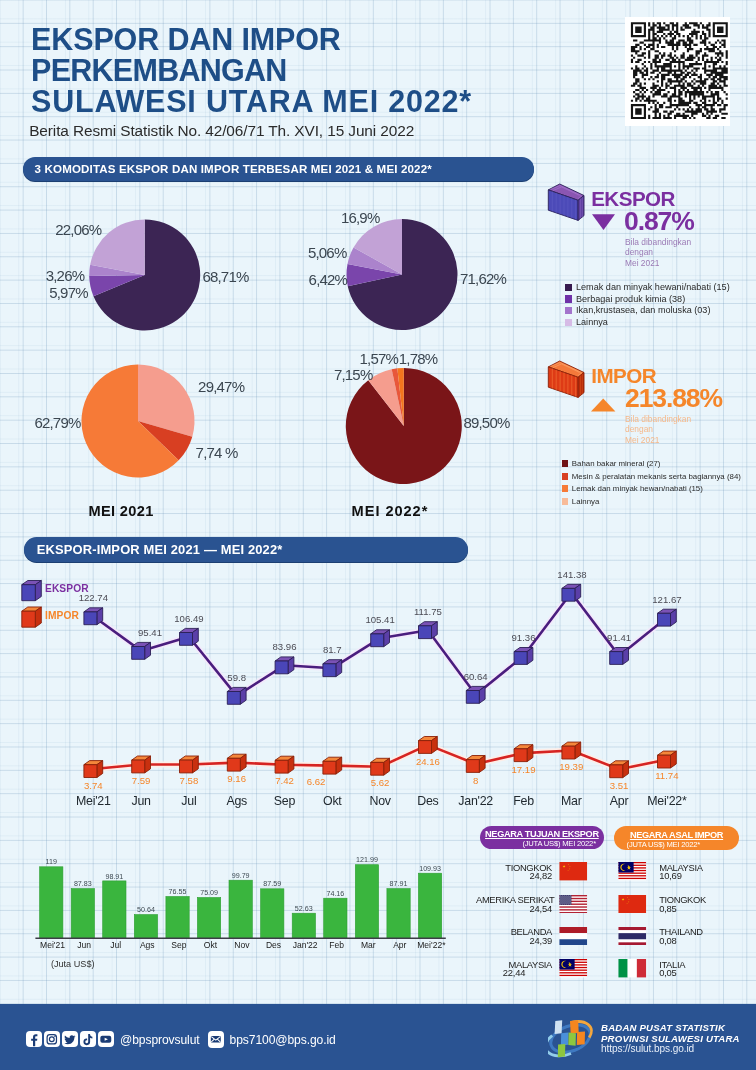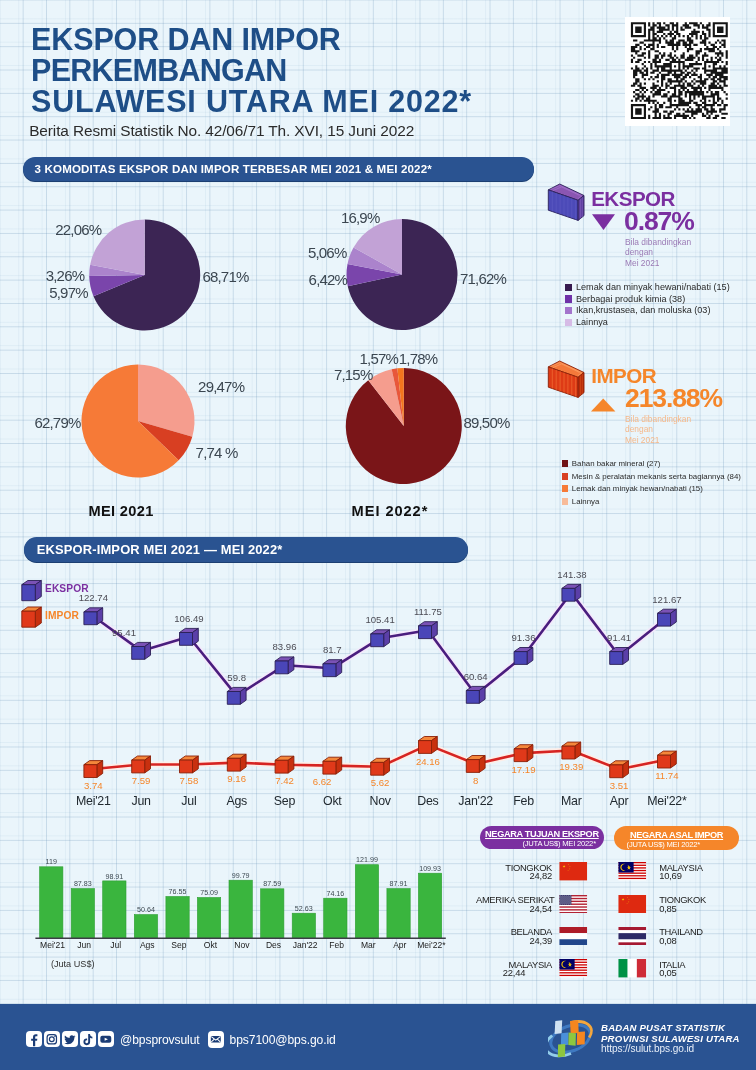--- a/index.html
+++ b/index.html
@@ -401,38 +401,38 @@
       <g>
         <path d="M21.8 51.2L27.8 47.0L41.3 47.0L35.3 51.2Z" fill="#f4873b" stroke="#8a2008" stroke-width="0.9" stroke-linejoin="round"></path>
         <path d="M35.3 51.2L41.3 47.0L41.3 63.0L35.3 67.2Z" fill="#c8300f" stroke="#8a2008" stroke-width="0.9" stroke-linejoin="round"></path>
         <path d="M21.8 51.2L35.3 51.2L35.3 67.2L21.8 67.2Z" fill="#e0391a" stroke="#8a2008" stroke-width="0.9" stroke-linejoin="round"></path>
       </g>
     </svg>
   <div class="ll-legend" style="left:45px;top:583px;color:#7b2fa0">EKSPOR</div>
   <div class="ll-legend" style="left:45px;top:609.5px;color:#f5862a">IMPOR</div>
   <div id="line-labels">
       <div class="dl" style="left:63.3px;top:592.2796000000001px;width:60px;color:#4c4c55">122.74</div>
-      <div class="dl" style="left:94px;top:626.8520500000001px;width:60px;color:#4c4c55">95.41</div>
+      <div class="dl" style="left:120px;top:626.8520500000001px;width:60px;color:#4c4c55">95.41</div>
       <div class="dl" style="left:158.89999999999998px;top:612.83585px;width:60px;color:#4c4c55">106.49</div>
       <div class="dl" style="left:206.7px;top:671.8987000000001px;width:60px;color:#4c4c55">59.8</div>
       <div class="dl" style="left:254.5px;top:641.3363px;width:60px;color:#4c4c55">83.96</div>
       <div class="dl" style="left:302.3px;top:644.1952px;width:60px;color:#4c4c55">81.7</div>
       <div class="dl" style="left:350.09999999999997px;top:614.2020500000001px;width:60px;color:#4c4c55">105.41</div>
       <div class="dl" style="left:397.9px;top:606.18195px;width:60px;color:#4c4c55">111.75</div>
       <div class="dl" style="left:445.7px;top:670.8361px;width:60px;color:#4c4c55">60.64</div>
       <div class="dl" style="left:493.5px;top:631.9753000000001px;width:60px;color:#4c4c55">91.36</div>
       <div class="dl" style="left:542px;top:568.7px;width:60px;color:#4c4c55">141.38</div>
       <div class="dl" style="left:589.0999999999999px;top:631.91205px;width:60px;color:#4c4c55">91.41</div>
       <div class="dl" style="left:636.8999999999999px;top:593.63315px;width:60px;color:#4c4c55">121.67</div>
       <div class="dl" style="left:63.3px;top:779.7px;width:60px;color:#f5862a">3.74</div>
       <div class="dl" style="left:111.1px;top:775.157px;width:60px;color:#f5862a">7.59</div>
       <div class="dl" style="left:158.89999999999998px;top:775.1688px;width:60px;color:#f5862a">7.58</div>
       <div class="dl" style="left:206.7px;top:773.3044000000001px;width:60px;color:#f5862a">9.16</div>
       <div class="dl" style="left:254.5px;top:775.3576px;width:60px;color:#f5862a">7.42</div>
-      <div class="dl" style="left:292px;top:776.3016px;width:60px;color:#f5862a">6.62</div>
+      <div class="dl" style="left:286px;top:776.3016px;width:60px;color:#f5862a">6.62</div>
       <div class="dl" style="left:350.09999999999997px;top:777.4816000000001px;width:60px;color:#f5862a">5.62</div>
       <div class="dl" style="left:397.9px;top:755.6044px;width:60px;color:#f5862a">24.16</div>
       <div class="dl" style="left:445.7px;top:774.6732000000001px;width:60px;color:#f5862a">8</div>
       <div class="dl" style="left:493.5px;top:763.8290000000001px;width:60px;color:#f5862a">17.19</div>
       <div class="dl" style="left:541.3px;top:761.2330000000001px;width:60px;color:#f5862a">19.39</div>
       <div class="dl" style="left:589.0999999999999px;top:779.9714px;width:60px;color:#f5862a">3.51</div>
       <div class="dl" style="left:636.8999999999999px;top:770.26px;width:60px;color:#f5862a">11.74</div>
       <div class="xlab" style="left:58.3px;top:793.5px;width:70px">Mei'21</div>
       <div class="xlab" style="left:106.1px;top:793.5px;width:70px">Jun</div>
       <div class="xlab" style="left:153.89999999999998px;top:793.5px;width:70px">Jul</div>

